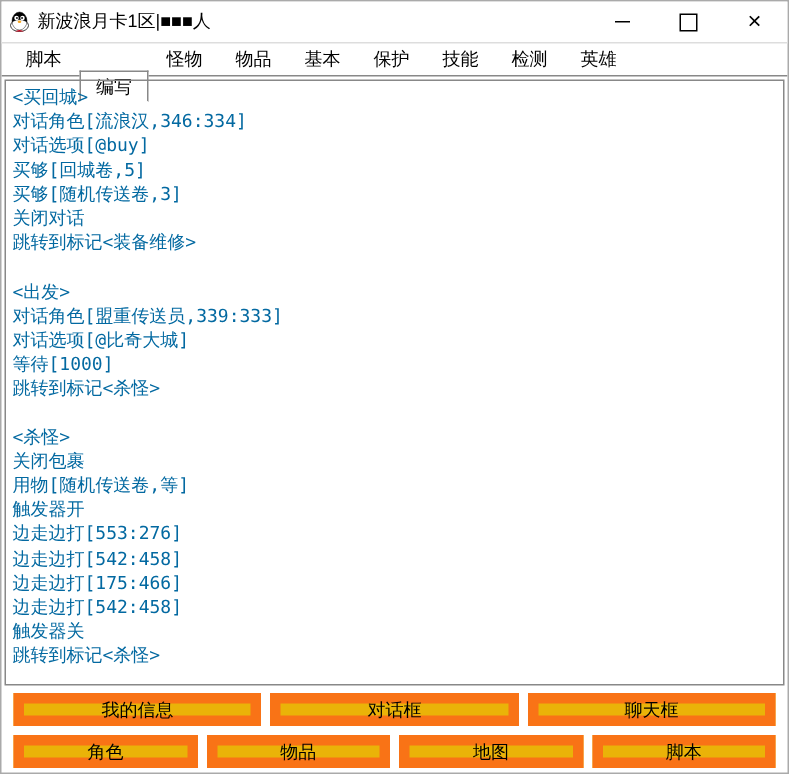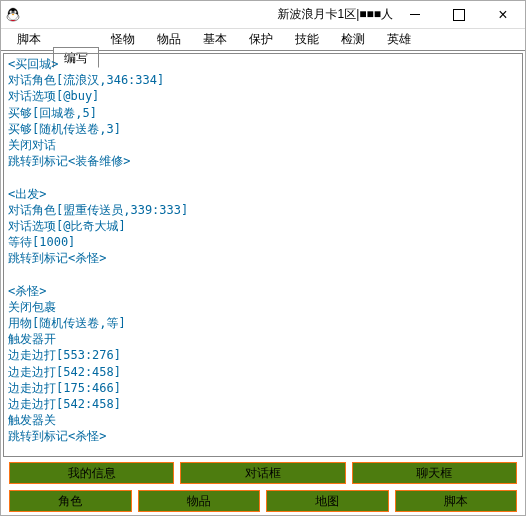--- a/index.html
+++ b/index.html
@@ -1,33 +1,33 @@
 <!DOCTYPE html>
 <html><head>
 <meta charset="utf-8">
 <style>
 * { margin: 0; padding: 0; box-sizing: border-box; }
 body { font-family: "Microsoft YaHei", SimSun, sans-serif; font-size: 12px; background: #fff; width: 526px; height: 516px; border: 1px solid #aaa; display: flex; flex-direction: column; }
-.titlebar { height: 28px; background: #fff; display: flex; align-items: center; padding-left: 4px; border-bottom: 1px solid #ddd; text-align: right; }
+.titlebar { height: 28px; background: #fff; display: flex; align-items: center; padding-left: 4px; border-bottom: 1px solid #ddd; }
 .titlebar-icon { width: 16px; height: 16px; margin-right: 4px; }
 .titlebar-icon svg { width: 16px; height: 16px; }
 .titlebar-title { flex: 1; font-size: 12px; }
 .winbtn { width: 44px; height: 28px; display: flex; align-items: center; justify-content: center; font-size: 14px; color: #000; cursor: pointer; }
 .winbtn.min::after { content: ""; display: block; width: 10px; border-top: 1px solid #000; }
 .winbtn.max::after { content: ""; display: block; width: 10px; height: 10px; border: 1px solid #000; }
 .winbtn.close { font-size: 16px; }
 .tabs { height: 22px; display: flex; border-bottom: 1px solid #888; padding-left: 6px; gap: 2px; }
 .tab { padding: 2px 10px 0 10px; font-size: 12px; cursor: pointer; color: #000; }
 .tab.active { border: 1px solid #888; border-bottom: 1px solid #fff; background: #fff; position: relative; top: 18px; }
 .editor { flex: 1; border: 1px solid #888; margin: 2px; padding: 2px 4px; font-size: 12px; line-height: 1.35; color: #0369a1; font-family: SimSun, "MS Song", monospace; white-space: pre; overflow-y: scroll; position: relative; }
 .editor::-webkit-scrollbar { width: 16px; }
 .editor::-webkit-scrollbar-track { background: #f0f0f0; border-left: 1px solid #ddd; }
 .editor::-webkit-scrollbar-thumb { background: #c0c0c0; border: 1px solid #a0a0a0; }
 .btnrow { display: flex; gap: 6px; padding: 3px 8px; }
-.btn { flex: 1; height: 22px; background: #4d7c0f; border: 1px solid #f97316; font-size: 12px; display: flex; align-items: center; justify-content: center; cursor: pointer; }
+.btn { flex: 1; height: 22px; background: #eab308; border: 7px solid #f97316; font-size: 12px; display: flex; align-items: center; justify-content: center; cursor: pointer; }
 </style>
 </head>
 <body>
 
 <div class="titlebar">
   <span class="titlebar-icon">
     <svg viewBox="0 0 16 16">
         <ellipse cx="8" cy="7" rx="5" ry="6" fill="#000"></ellipse>
         <ellipse cx="8" cy="10" rx="6" ry="4" fill="#fff" stroke="#000" stroke-width="0.5"></ellipse>
         <ellipse cx="8" cy="7" rx="5" ry="6" fill="none" stroke="#000" stroke-width="0.3"></ellipse>

